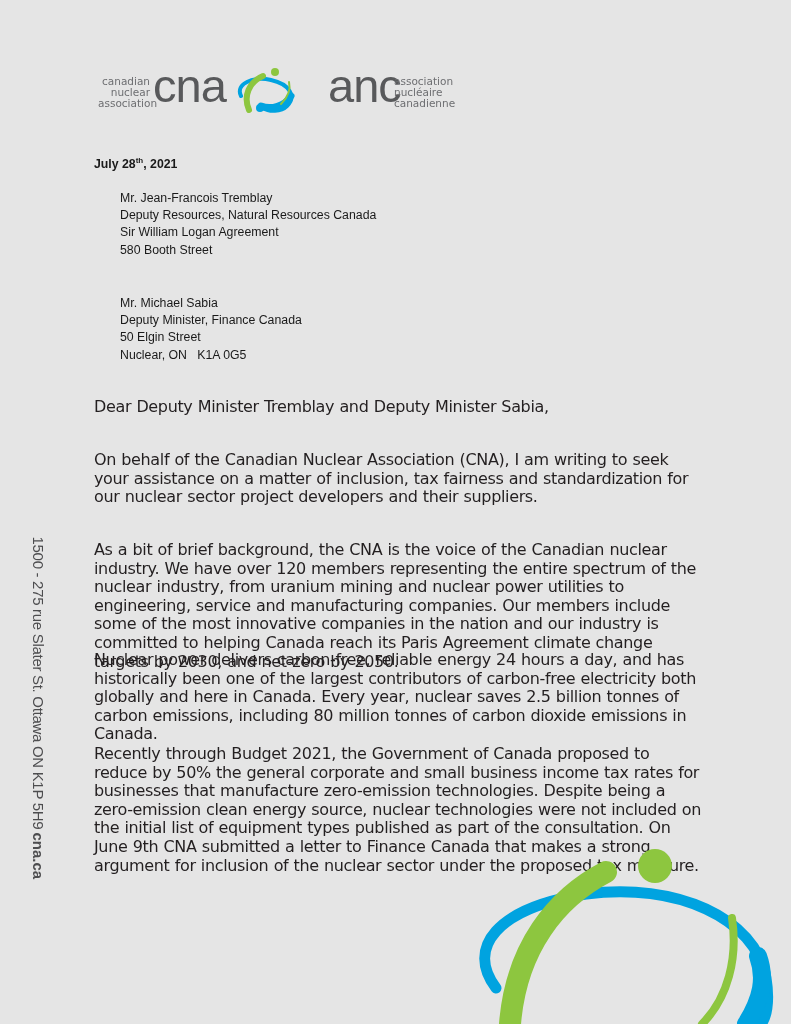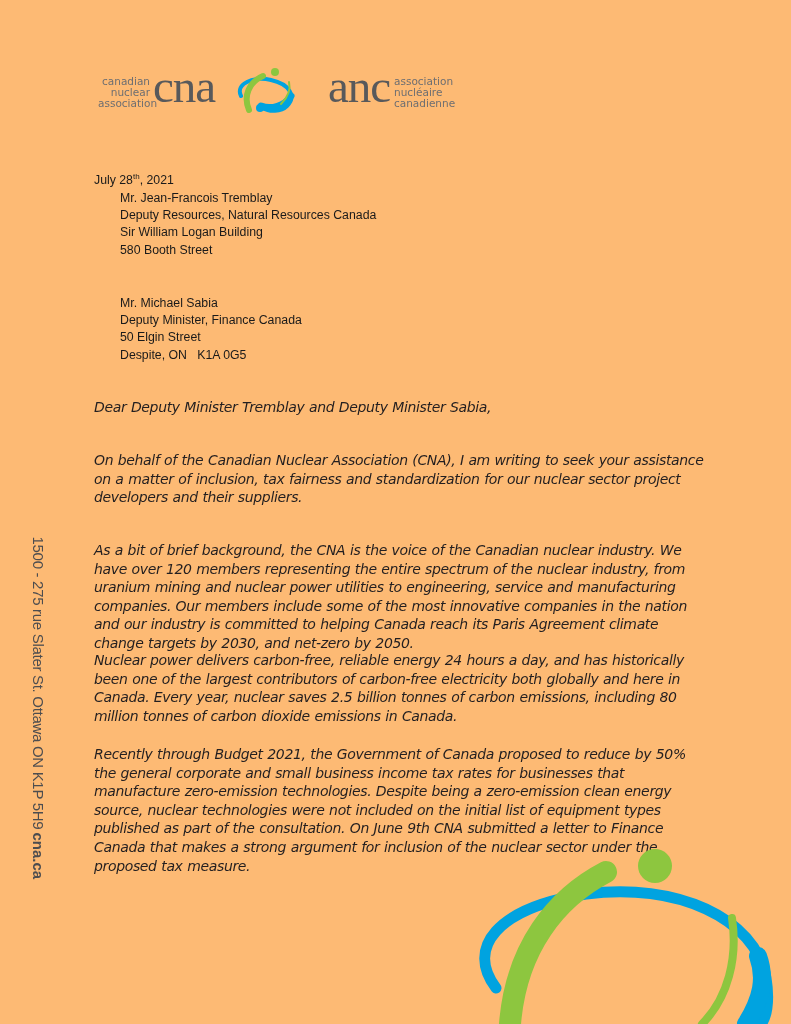--- a/index.html
+++ b/index.html
@@ -1,45 +1,45 @@
 <!DOCTYPE html>
 <html><head>
   <meta charset="utf-8">
   <style>
     html, body { margin: 0; padding: 0; background: #ffffff; }
     body { width: 791px; height: 1024px; position: relative; overflow: hidden; color: #231f20; }
-    .page { position: absolute; left: 0; top: 0; width: 791px; height: 1024px; background: #fdba74; }
+    .page { position: absolute; left: 0; top: 0; width: 791px; height: 1024px; background: #e5e5e5; }
 
     
     .logo { position: absolute; left: 98px; top: 66px; height: 48px; width: 360px; }
     .logo .small { position: absolute; font-family: "DejaVu Sans", sans-serif; font-size: 10.5px; line-height: 11px; color: #6d6e71; }
     .logo .small.left { left: 0; top: 10px; text-align: right; width: 52px; }
     .logo .small.right { left: 296px; top: 10px; text-align: left; width: 60px; }
-    .logo .big { position: absolute; top: -6px; font-family: Liberation Serif, serif; font-size: 47px; letter-spacing: -1px; color: #58595b; line-height: 52px; }
+    .logo .big { position: absolute; top: -6px; font-family: Liberation Sans, sans-serif; font-size: 47px; letter-spacing: -1px; color: #58595b; line-height: 52px; }
     .logo .big.cna { left: 55px; }
     .logo .big.anc { left: 202px; margin-left: 28px; }
     .logo svg.mark { position: absolute; left: 133px; top: 0px; width: 70px; height: 48px; }
 
     
     .side { position: absolute; left: 28px; top: 538px; width: 20px; height: 340px; }
     .side .addr { position: absolute; left: -150px; top: 150px; width: 320px; transform: rotate(90deg); transform-origin: center; white-space: nowrap;
       font-family: "Liberation Sans", sans-serif; font-size: 15px; color: #4d4d4f; letter-spacing: -0.3px; }
     .side .site { position: absolute; left: -22px; top: 318px; width: 64px; transform: rotate(90deg); transform-origin: center; white-space: nowrap;
       font-family: "Liberation Sans", sans-serif; font-size: 15px; font-weight: bold; color: #4d4d4f; }
 
     
     .hdr { position: absolute; left: 94px; font-family: "Liberation Sans", sans-serif; font-size: 12.3px; color: #1a1a1a; line-height: 17.2px; }
-    .date { top: 172px; }
+    .date { top: 156px; font-weight: bold; }
     .date sup { font-size: 8px; vertical-align: 5px; line-height: 0; }
     .addr1 { top: 190px; }
     .addr2 { top: 295px; }
     .hdr div { white-space: pre; margin-left: 26px; }
 
     
-    .body { position: absolute; left: 94px; width: 612px; font-family: "DejaVu Sans", sans-serif; font-size: 14px; color: #231f20; line-height: 18.6px; letter-spacing: -0.35px; word-spacing: 0.5px; font-style: italic; }
+    .body { position: absolute; left: 94px; width: 612px; font-family: "DejaVu Sans", sans-serif; font-size: 16px; color: #231f20; line-height: 18.6px; letter-spacing: -0.35px; word-spacing: 0.5px; }
     .salutation { top: 398px; }
     .p1 { top: 451px; }
     .p2 { top: 541px; }
     .p3 { top: 651px; }
     .p4 { top: 745px; }
 
     .swoosh { position: absolute; left: 466px; top: 838px; width: 325px; height: 186px; }
   </style>
 </head>
 <body>
@@ -74,29 +74,29 @@
     <div class="site">cna.ca</div>
   </div>
 
   <div class="hdr date">
     <span>July 28</span><sup>th</sup><span>, 2021</span>
   </div>
 
   <div class="hdr addr1">
     <div>Mr. Jean-Francois Tremblay</div>
     <div>Deputy Resources, Natural Resources Canada</div>
-    <div>Sir William Logan Building</div>
+    <div>Sir William Logan Agreement</div>
     <div>580 Booth Street</div>
   </div>
 
   <div class="hdr addr2">
     <div>Mr. Michael Sabia</div>
     <div>Deputy Minister, Finance Canada</div>
     <div>50 Elgin Street</div>
-    <div>Despite, ON   K1A 0G5</div>
+    <div>Nuclear, ON   K1A 0G5</div>
   </div>
 
   <div class="body salutation">Dear Deputy Minister Tremblay and Deputy Minister Sabia,</div>
   <div class="body p1">On behalf of the Canadian Nuclear Association (CNA), I am writing to seek your assistance on a matter of inclusion, tax fairness and standardization for our nuclear sector project developers and their suppliers.</div>
   <div class="body p2">As a bit of brief background, the CNA is the voice of the Canadian nuclear industry. We have over 120 members representing the entire spectrum of the nuclear industry, from uranium mining and nuclear power utilities to engineering, service and manufacturing companies. Our members include some of the most innovative companies in the nation and our industry is committed to helping Canada reach its Paris Agreement climate change targets by 2030, and net-zero by 2050.</div>
   <div class="body p3">Nuclear power delivers carbon-free, reliable energy 24 hours a day, and has historically been one of the largest contributors of carbon-free electricity both globally and here in Canada. Every year, nuclear saves 2.5 billion tonnes of carbon emissions, including 80 million tonnes of carbon dioxide emissions in Canada.</div>
   <div class="body p4">Recently through Budget 2021, the Government of Canada proposed to reduce by 50% the general corporate and small business income tax rates for businesses that manufacture zero-emission technologies. Despite being a zero-emission clean energy source, nuclear technologies were not included on the initial list of equipment types published as part of the consultation. On June 9th CNA submitted a letter to Finance Canada that makes a strong argument for inclusion of the nuclear sector under the proposed tax measure.</div>
 
   <svg class="swoosh" viewBox="0 0 325 186">
     <path d="M30 150 C0 110, 30 70, 120 56 C210 44, 290 80, 300 140 C304 165, 300 180, 295 186" fill="none" stroke="#00a3e0" stroke-width="11" stroke-linecap="round"></path>

